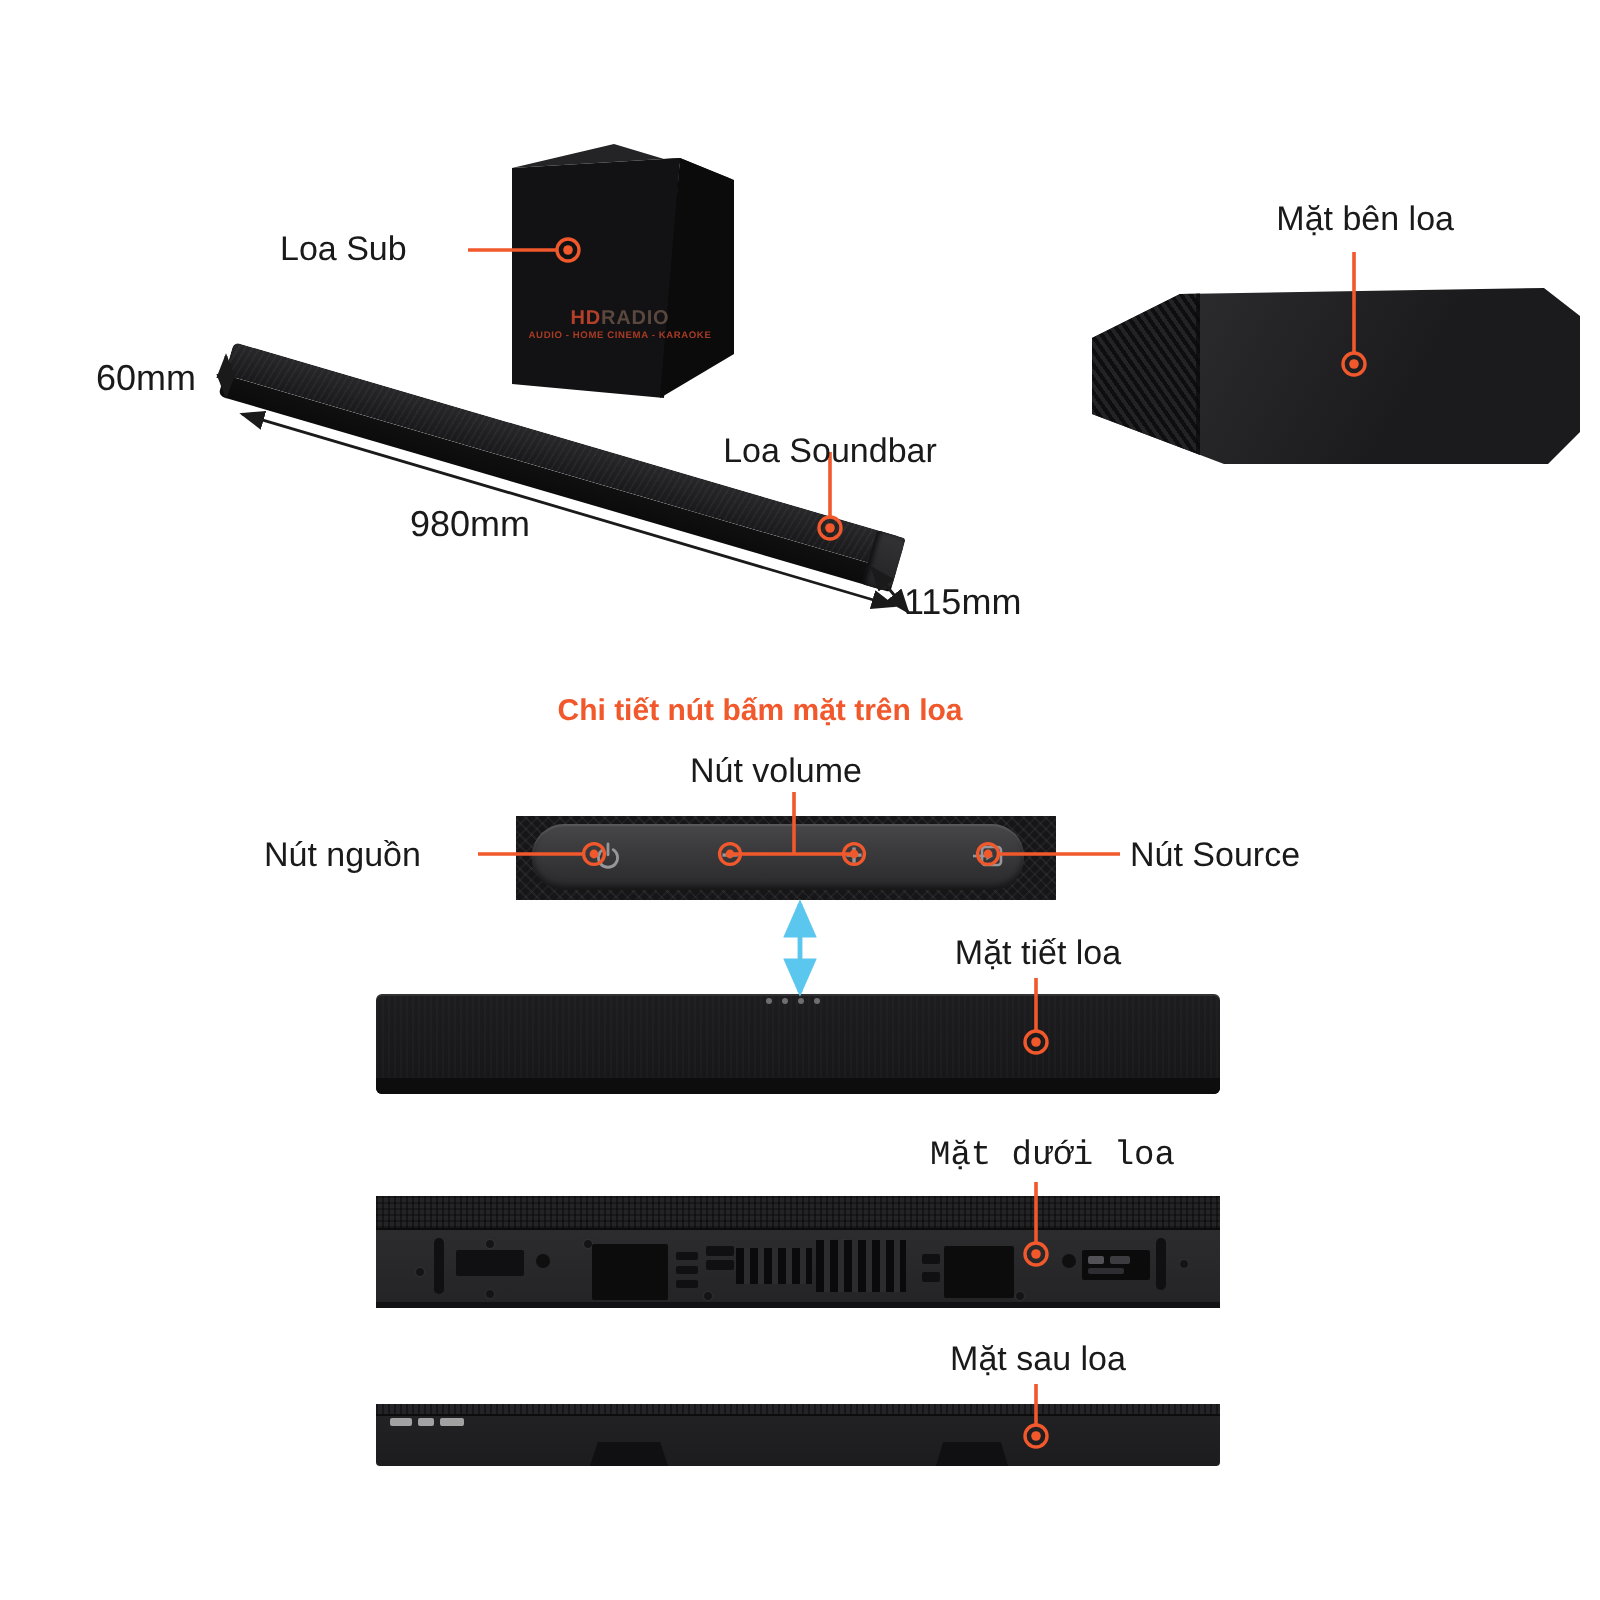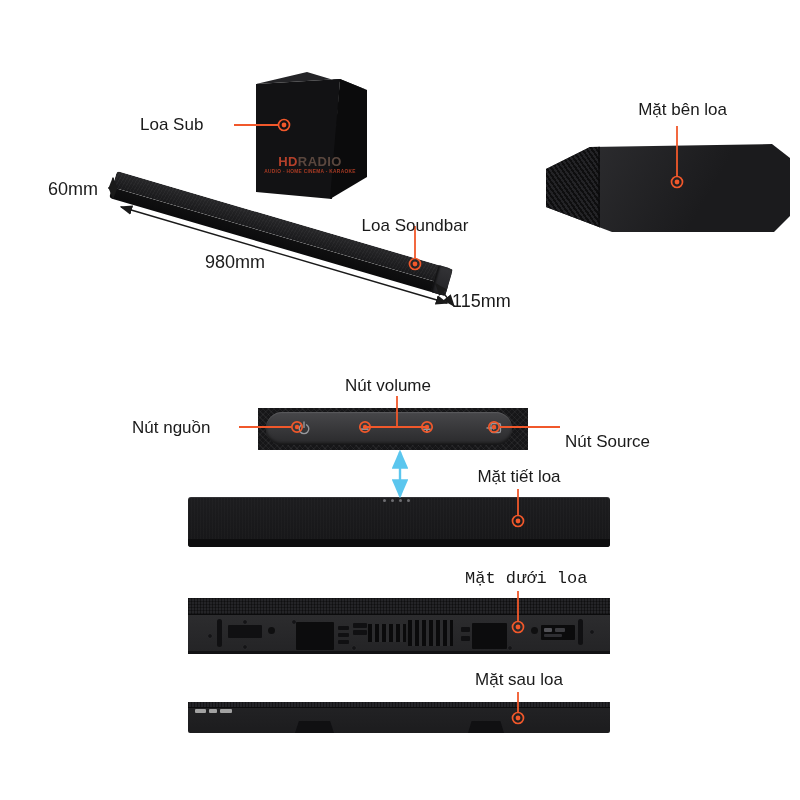--- a/index.html
+++ b/index.html
@@ -7,21 +7,21 @@
   .canvas{position:relative;width:800px;height:800px;background:#fff;overflow:hidden;
           font-family:"Liberation Sans",sans-serif;color:var(--txt);}
   .label{position:absolute;font-size:17px;line-height:1.15;white-space:nowrap;color:var(--txt);}
   .dim{font-size:18px;}
   .r{text-align:left;} .c{text-align:center;} .l{text-align:left;}
   .section-heading{position:absolute;left:250px;top:347px;width:260px;text-align:center;
     font-size:15px;font-weight:bold;color:var(--ao);}
   
   .subwoofer{position:absolute;left:250px;top:69px;width:120px;height:134px;}
   .watermark{position:absolute;left:264px;top:155px;width:92px;text-align:center;z-index:3;line-height:1;}
-  .wm1{font-size:13px;font-weight:bold;letter-spacing:.4px;}
+  .wm1{font-size:10px;font-weight:bold;letter-spacing:.4px;}
   .wm-hd{color:#b5402a;} .wm-radio{color:#5a473e;}
   .wm2{font-size:4.8px;color:#a93b24;letter-spacing:.3px;margin-top:2px;font-weight:bold;}
   
   .soundbar-hero{position:absolute;left:117px;top:171px;width:350px;height:28px;
     transform:rotate(16.3deg);transform-origin:0 0;z-index:2;}
   .sb-top{height:17px;border-radius:3px 2px 0 0;
     background:
       repeating-linear-gradient(105deg,rgba(255,255,255,.035) 0 1px,transparent 1px 3px),
       linear-gradient(#28282a,#19191b);}
   .sb-front{height:11px;border-radius:0 0 2px 3px;background:linear-gradient(#101011,#0b0b0c);}
@@ -260,21 +260,22 @@
     </g>
   </svg>
 
   <div class="lbl-layer">
     <div class="label r" style="left:140px;top:115px;width:90px;">Loa Sub</div>
     <div class="label dim r" style="left:48px;top:179px;width:55px;">60mm</div>
     <div class="label dim c" style="left:200px;top:252px;width:70px;">980mm</div>
     <div class="label c" style="left:358px;top:216px;width:114px;">Loa Soundbar</div>
     <div class="label dim l" style="left:452px;top:291px;width:62px;">115mm</div>
     <div class="label c" style="left:627px;top:100px;width:100px;text-align:right;">Mặt bên loa</div>
+    <div class="section-heading">Chi tiết nút bấm mặt trên loa</div>
     <div class="label c" style="left:338px;top:376px;width:100px;">Nút volume</div>
     <div class="label r" style="left:132px;top:418px;width:95px;">Nút nguồn</div>
-    <div class="label l" style="left:565px;top:418px;width:100px;margin-top:14px;">Nút Source</div>
+    <div class="label l" style="left:565px;top:418px;width:100px;">Nút Source</div>
     <div class="label c" style="left:467px;top:467px;width:104px;">Mặt tiết loa</div>
     <div class="label c" style="left:465px;top:569px;width:110px;font-family:Liberation Mono, monospace;">Mặt dưới loa</div>
     <div class="label c" style="left:469px;top:670px;width:100px;">Mặt sau loa</div>
   </div>
 
 </div>
 
 </body></html>

